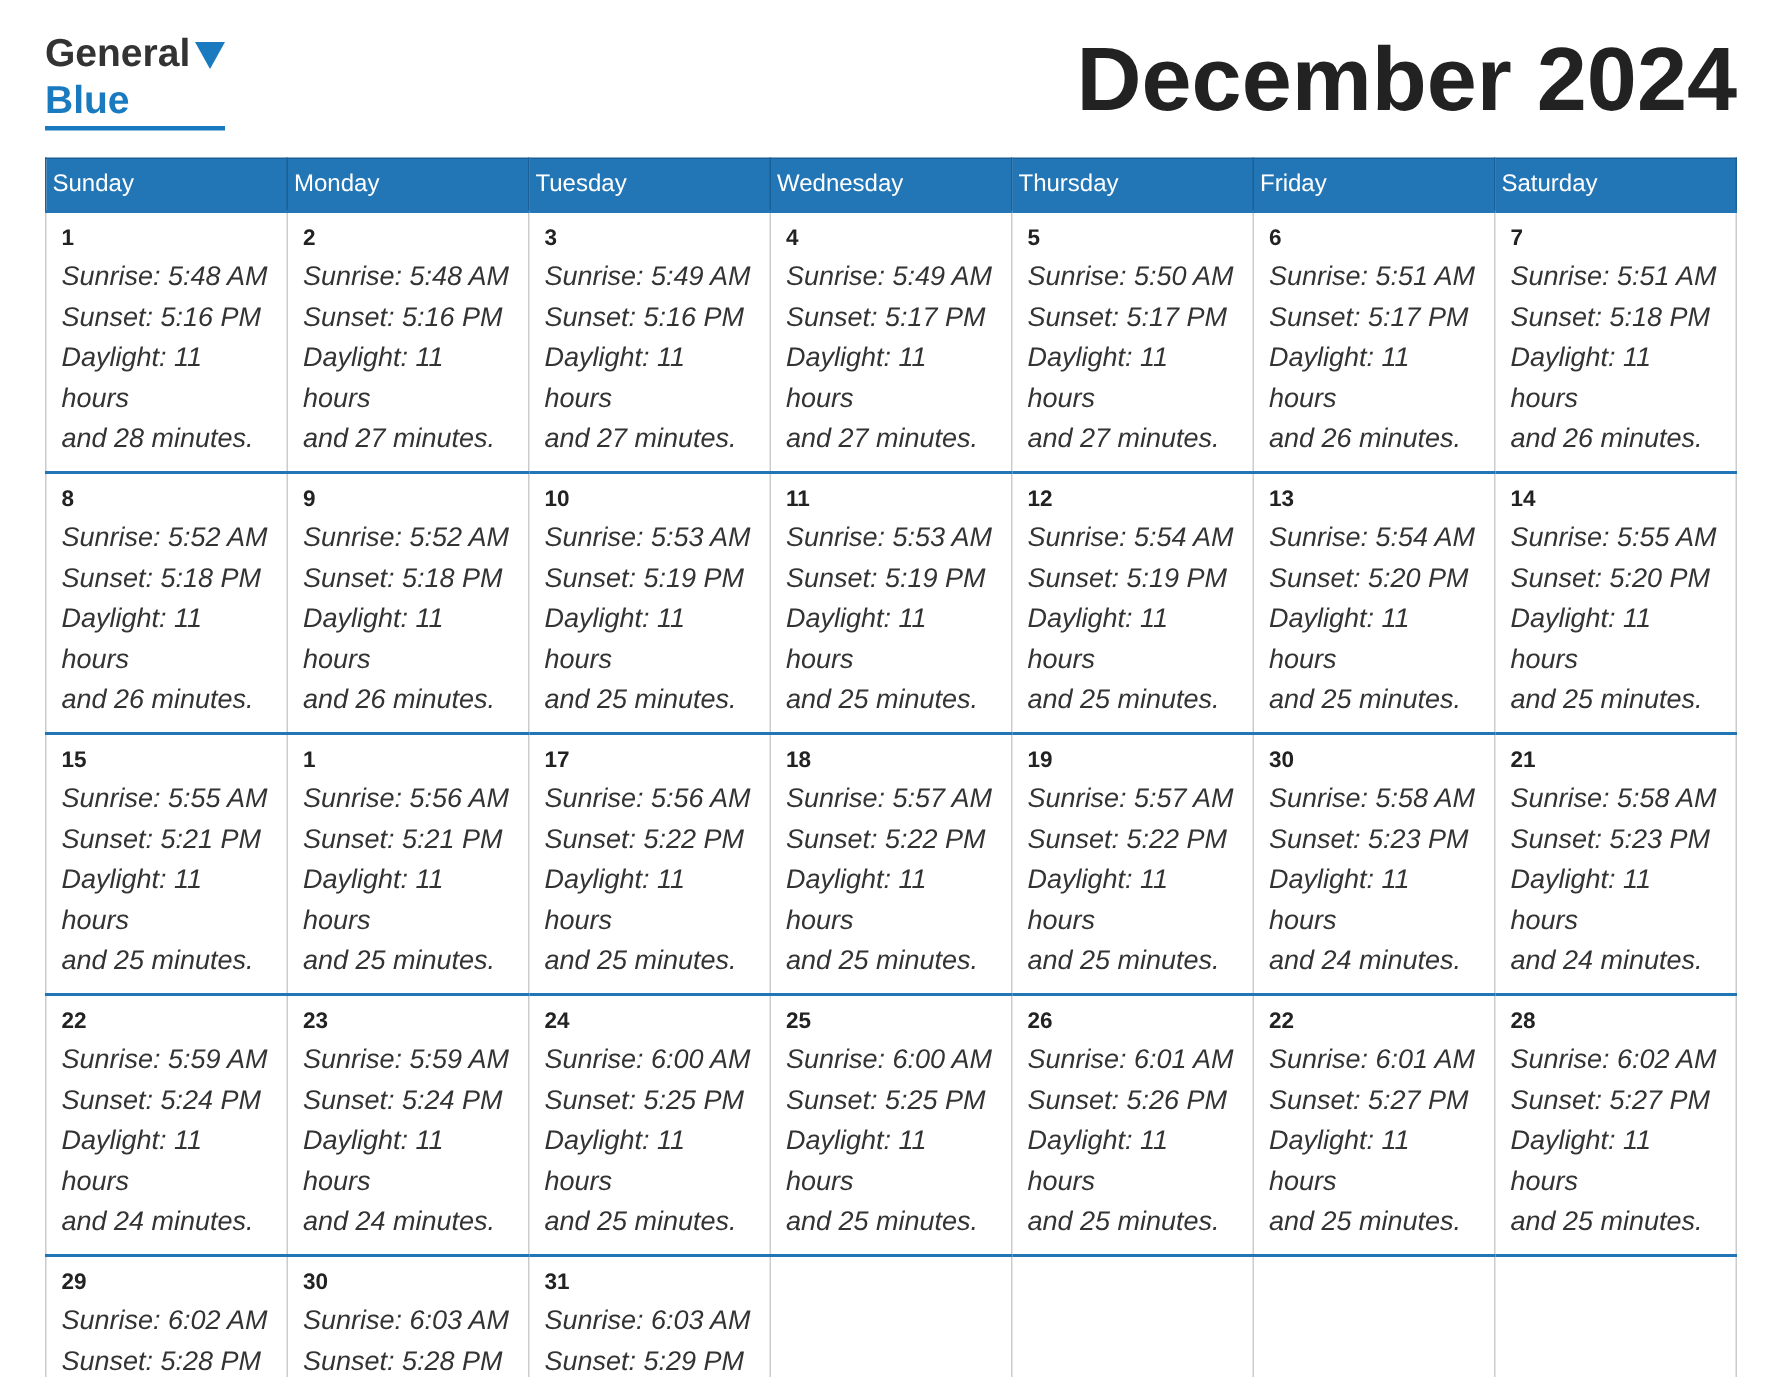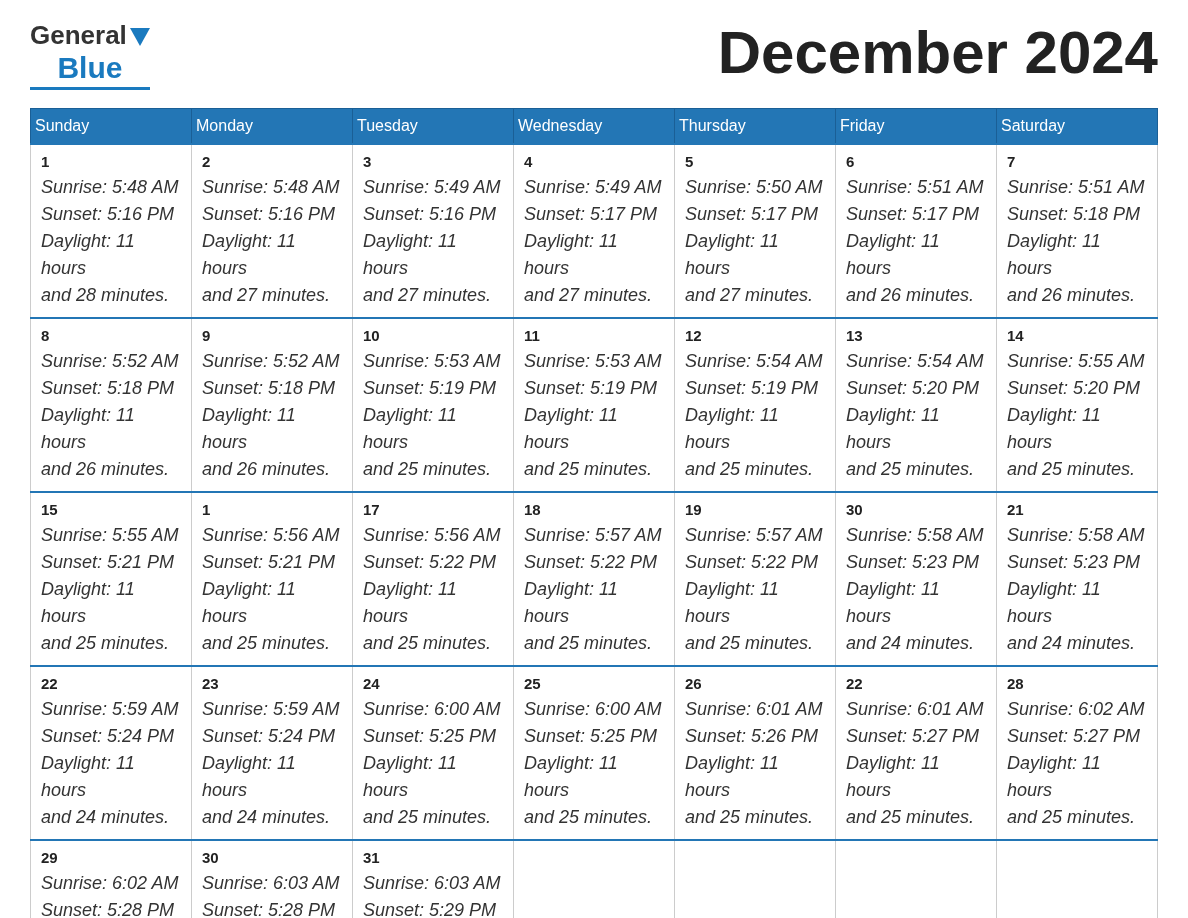--- a/index.html
+++ b/index.html
@@ -12,21 +12,21 @@
     }
     .header {
       display: flex;
       justify-content: space-between;
       align-items: flex-start;
       margin-bottom: 18px;
     }
     .logo-area {
       display: flex;
       flex-direction: column;
-      align-items: center;
+      align-items: flex-start;
     }
     .logo-text {
       display: flex;
       align-items: center;
       font-size: 26px;
       font-weight: bold;
       color: #333;
     }
     .logo-general { color: #333; }
     .logo-triangle {
@@ -108,21 +108,21 @@
 </head>
 <body>
 
 <div class="header">
   <div class="logo-area">
     <div class="logo-text">
       <span class="logo-general">General</span>
       <span class="logo-triangle"></span>
     </div>
     <div style="display:flex;align-items:center;">
-      <span style="font-size:30px;font-weight:bold;color:#1a7abf;">Blue</span>
+      <span style="font-size:26px;font-weight:bold;color:#1a7abf;">Blue</span>
     </div>
     <div class="logo-underline"></div>
   </div>
   <div class="title-area">
     <div class="month-title">December 2024</div>
   </div>
 </div>
 
 <table class="calendar-table">
   <thead>

